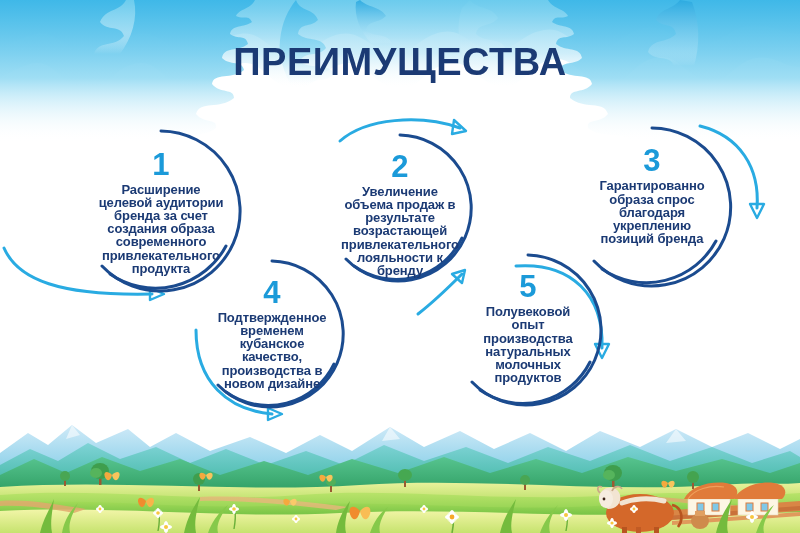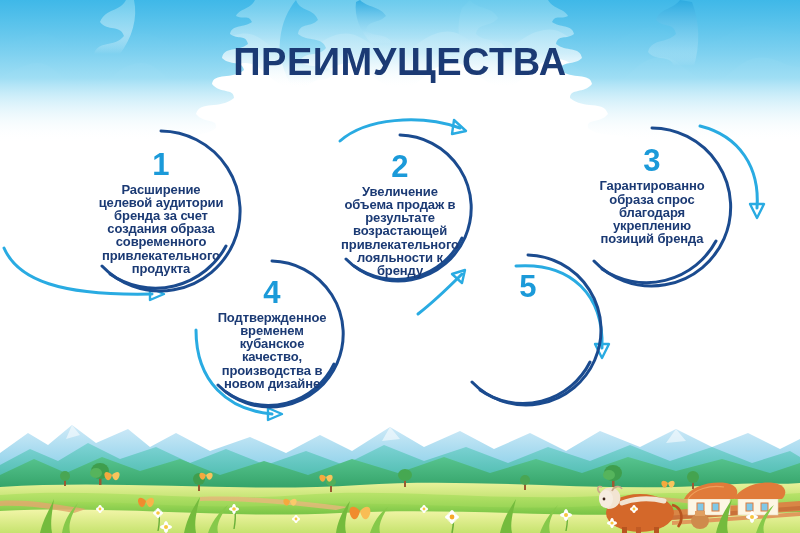--- a/index.html
+++ b/index.html
@@ -271,20 +271,21 @@
       </div>
     </div>
 
     <div class="node" style="left:450px; top:252px; width:156px; height:156px;">
       <svg class="ring-svg" width="156" height="156" viewBox="0 0 156 156" xmlns="http://www.w3.org/2000/svg">
         <path d="M78,3 A75,75 0 1,1 22,130" fill="none" stroke="#1b4b8f" stroke-width="3" stroke-linecap="round"></path>
         <path d="M30,138 A75,75 0 0,0 140,110" fill="none" stroke="#1b4b8f" stroke-width="3" stroke-linecap="round"></path>
       </svg>
       <div class="node-content">
         <div class="node-num">5</div>
+        <div class="node-text">Полувековой опыт производства натуральных молочных продуктов</div>
       </div>
     </div>
 
   </div>
 
   <div class="landscape">
     <svg class="landscape-svg" width="800" height="120" viewBox="0 0 800 120" xmlns="http://www.w3.org/2000/svg">
       <defs>
         <linearGradient id="farMtn" x1="0" y1="0" x2="0" y2="1">
           <stop offset="0%" stop-color="#cfeaf8"></stop>

